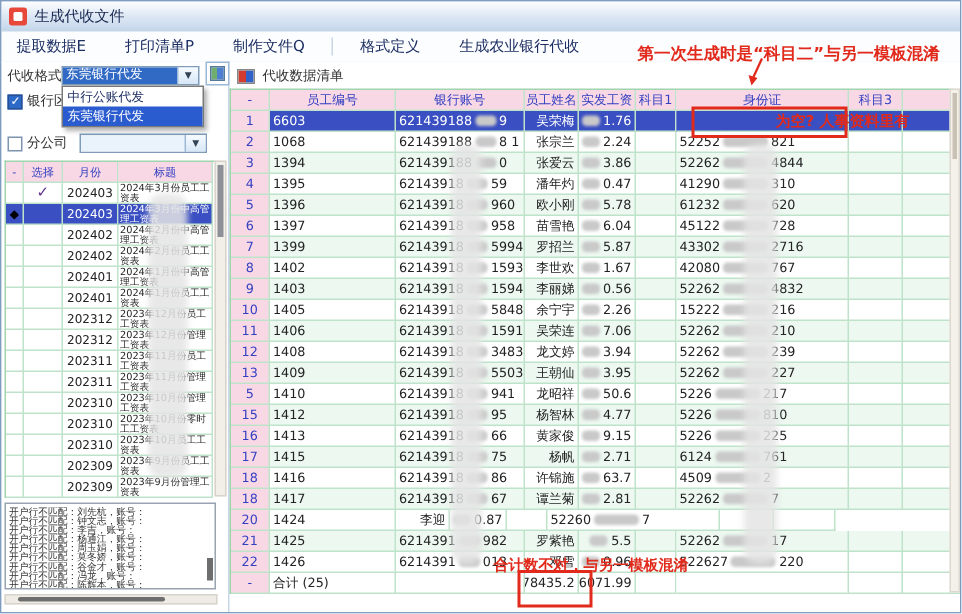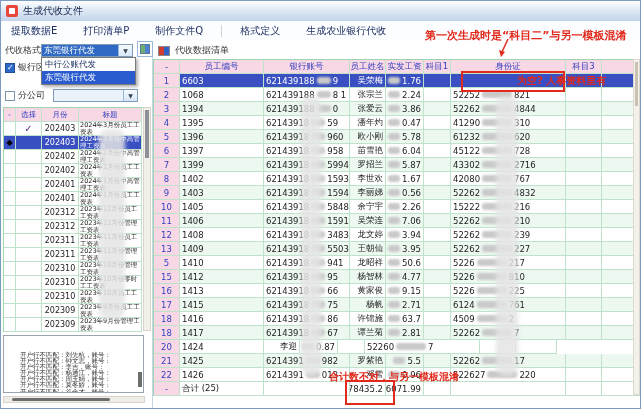--- a/index.html
+++ b/index.html
@@ -50,21 +50,21 @@
   .lhead .lcell{background:#f9d8e6;color:#3340c0}
   .lrow.sel .lcell{background:#3a4fc1;color:#fff}
   .l-title{font-size:6.5px;line-height:6.5px;justify-content:flex-start;padding:0 1px;text-align:left;
     display:block;overflow:hidden}
   .check-mark{color:#5b2d8e;font-weight:bold;font-size:10px}
   .diamond{font-size:8px;color:#000}
   .lscroll{position:absolute;left:142px;top:66px;width:8px;height:224px;background:#f2efe9;border:1px solid #d8d4cc;box-sizing:border-box}
   .lthumb{position:absolute;left:1px;top:2px;width:4px;height:48px;background:#8d9096}
   
   .log{position:absolute;left:2px;top:294px;width:141px;height:58px;border:1px solid #9aa4b0;background:#fff;
-    overflow:hidden;padding:16px;box-sizing:border-box}
+    overflow:hidden;padding:2px;box-sizing:border-box}
   .log-line{font-size:6.5px;line-height:6.1px;color:#333;white-space:nowrap}
   .log-thumb{position:absolute;right:1px;top:36px;width:4px;height:15px;background:#6e6e6e}
   .hscroll{position:absolute;left:2px;top:355px;width:142px;height:7px;background:#efece6;border:1px solid #d8d4cc;box-sizing:border-box}
   .hthumb{position:absolute;left:8px;top:1px;width:98px;height:3px;background:#6e6e6e;border-radius:2px}
   
   .rpanel{position:absolute;left:152px;top:0;right:0;bottom:0}
   .rpanel-header{position:absolute;left:5px;top:3px;display:flex;gap:5px;align-items:center;font-size:9px;color:#333}
   .rp-icon{width:10px;height:8px;background:linear-gradient(90deg,#d23c2e 50%,#2e62c8 50%);border:1px solid #888}
   .rtable{position:absolute;left:0;top:18px;width:482px;border-left:1px solid #9fd4ae;border-top:1px solid #9fd4ae;font-size:8.5px;color:#222}
   .rrow{display:flex;height:14px}

